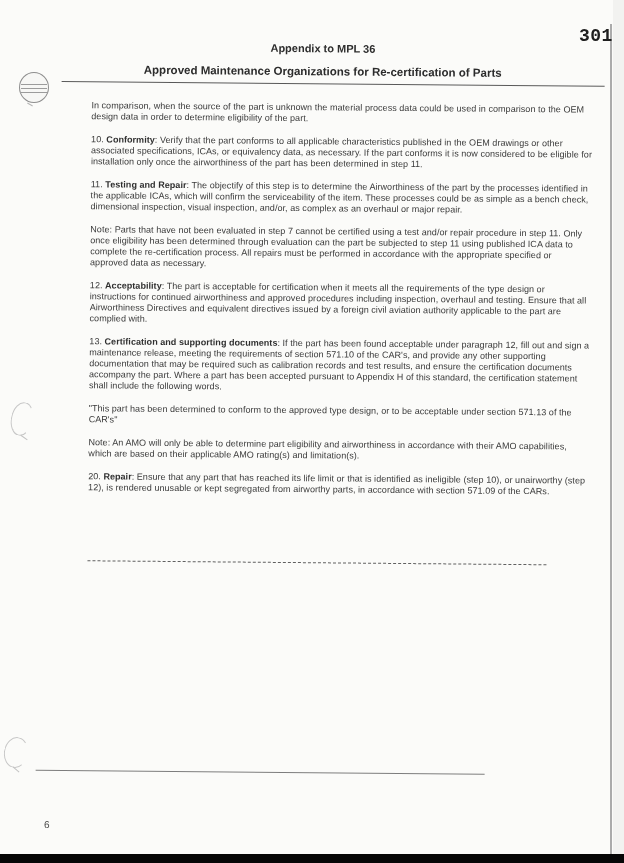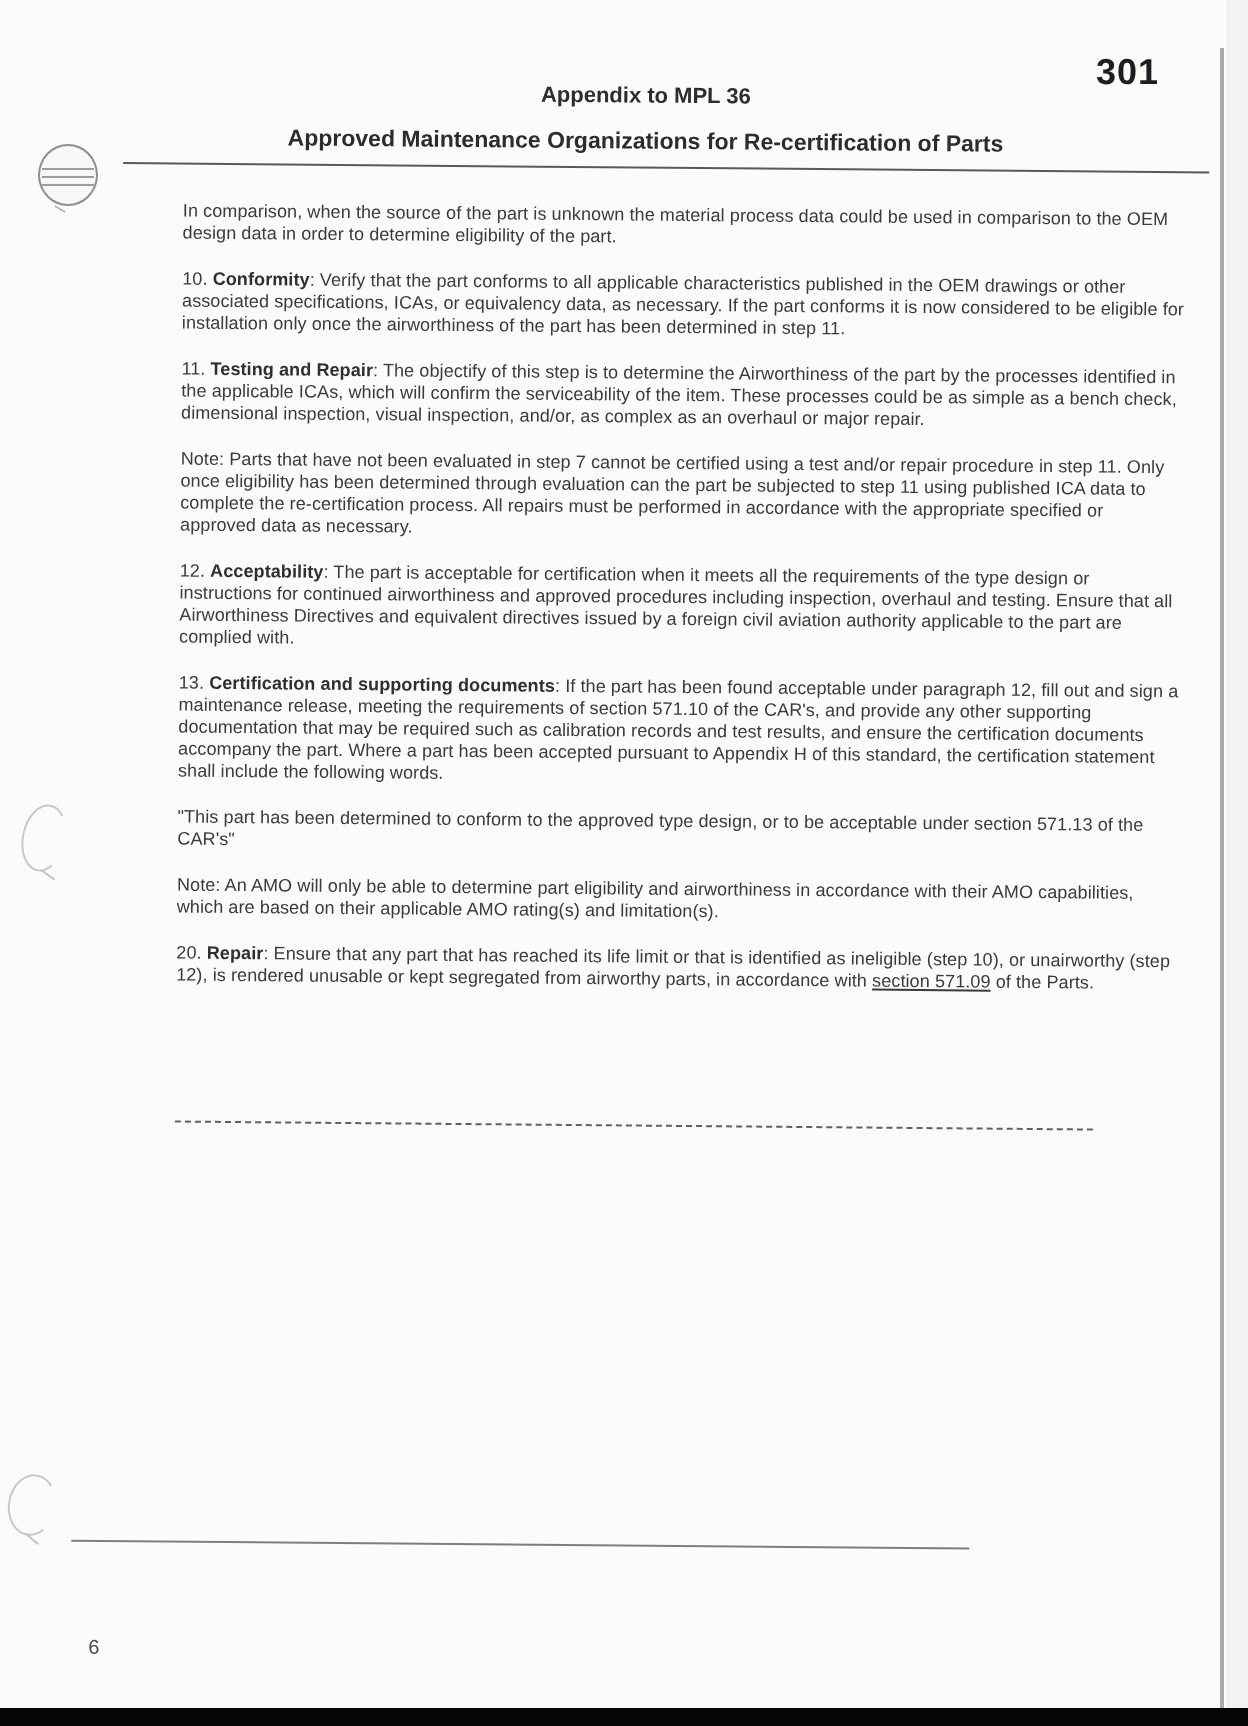--- a/index.html
+++ b/index.html
@@ -25,39 +25,39 @@
   
   .rot {
     position: absolute; left: 0; top: 0; width: 624px; height: 863px;
     transform: rotate(0.5deg); transform-origin: 60px 40px;
   }
   .appendix {
     position: absolute; left: 73px; top: 40px; width: 500px;
     text-align: center; font-weight: bold; font-size: 11px; color: #2d2d2d;
   }
   .pagenum {
-    position: absolute; left: 548px; top: 26px;
-    font-weight: bold; font-size: 18px; color: #1e1e1e; letter-spacing: 0.5px;
+    position: absolute; left: 579px; top: 26px;
+    font-weight: bold; font-size: 18px; color: #1e1e1e; letter-spacing: 0.5px; font-family: Liberation Mono, monospace;
   }
   .main-title {
     position: absolute; left: 73px; top: 63px; width: 500px;
     text-align: center; font-weight: bold; font-size: 11.5px; color: #2c2c2c;
   }
   .title-rule {
     position: absolute; left: 62px; top: 81px; width: 543px;
     border-top: 1.5px solid #595959;
   }
   .body-text {
     position: absolute; left: 92px; top: 100px; width: 501px;
     font-size: 9px; line-height: 11px; color: #3a3a3a;
     letter-spacing: 0.05px;
   }
   .para { margin: 0 0 12px 0; }
   .bold { font-weight: bold; color: #2f2f2f; }
-  .underline { text-decoration: underline; }
+  .underline { }
   .dashed-rule {
     position: absolute; left: 92px; top: 560px; width: 459px;
     border-top: 1.6px dashed #606060;
   }
   .footer-rule {
     position: absolute; left: 42px; top: 770px; width: 449px;
     border-top: 1.3px solid #7d7d7d;
   }
   .footer-num {
     position: absolute; left: 51px; top: 819px;
@@ -128,21 +128,21 @@
     <p class="para">Note: Parts that have not been evaluated in step 7 cannot be certified using a test and/or repair procedure in step 11.  Only once eligibility has been determined through evaluation can the part be subjected to step 11 using published ICA data to complete the re-certification process.  All repairs must be performed in accordance with the appropriate specified or approved data as necessary.</p>
 
     <p class="para"><span>12. </span><span class="bold">Acceptability</span><span>: The part is acceptable for certification when it meets all the requirements of the type design or instructions for continued airworthiness and approved procedures including inspection, overhaul and testing. Ensure that all Airworthiness Directives and equivalent directives issued by a foreign civil aviation authority applicable to the part are complied with.</span></p>
 
     <p class="para"><span>13. </span><span class="bold">Certification and supporting documents</span><span>: If the part has been found acceptable under paragraph 12, fill out and sign a maintenance release, meeting the requirements of section 571.10 of the CAR's, and provide any other supporting documentation that may be required such as calibration records and test results, and ensure the certification documents accompany the part. Where a part has been accepted pursuant to Appendix H of this standard, the certification statement shall include the following words.</span></p>
 
     <p class="para">"This part has been determined to conform to the approved type design, or to be acceptable under section 571.13 of the CAR's"</p>
 
     <p class="para">Note: An AMO will only be able to determine part eligibility and airworthiness in accordance with their AMO capabilities, which are based on their applicable AMO rating(s) and limitation(s).</p>
 
-    <p class="para"><span>20. </span><span class="bold">Repair</span><span>: Ensure that any part that has reached its life limit or that is identified as ineligible (step 10), or unairworthy (step 12), is rendered unusable or kept segregated from airworthy parts, in accordance with </span><span class="underline">section 571.09</span><span> of the Parts.</span></p>
+    <p class="para"><span>20. </span><span class="bold">Repair</span><span>: Ensure that any part that has reached its life limit or that is identified as ineligible (step 10), or unairworthy (step 12), is rendered unusable or kept segregated from airworthy parts, in accordance with </span><span class="underline">section 571.09</span><span> of the CARs.</span></p>
 
   </div>
 
   <div class="dashed-rule"></div>
   <div class="footer-rule"></div>
   <div class="footer-num">6</div>
 
 </div>
 
 </body></html>

